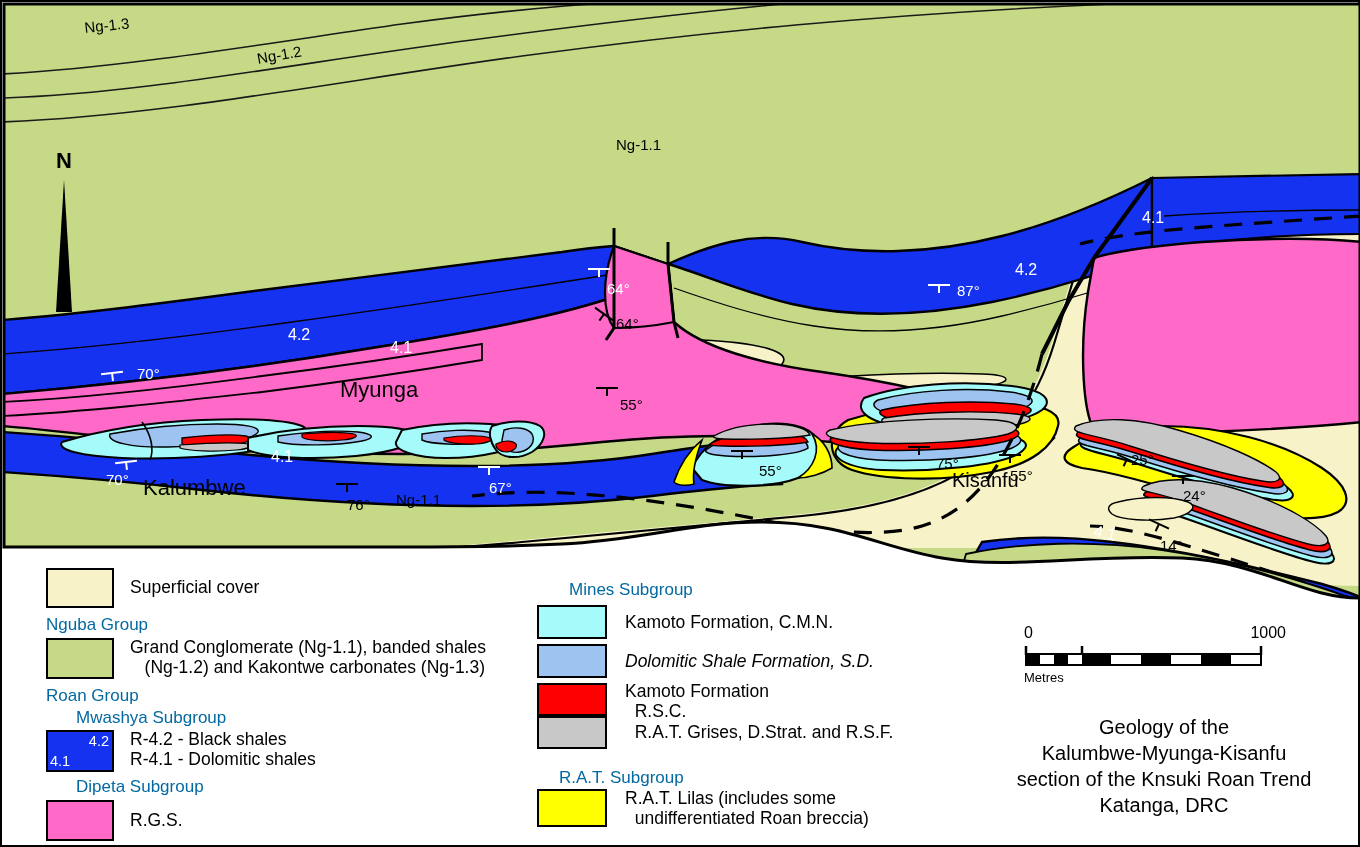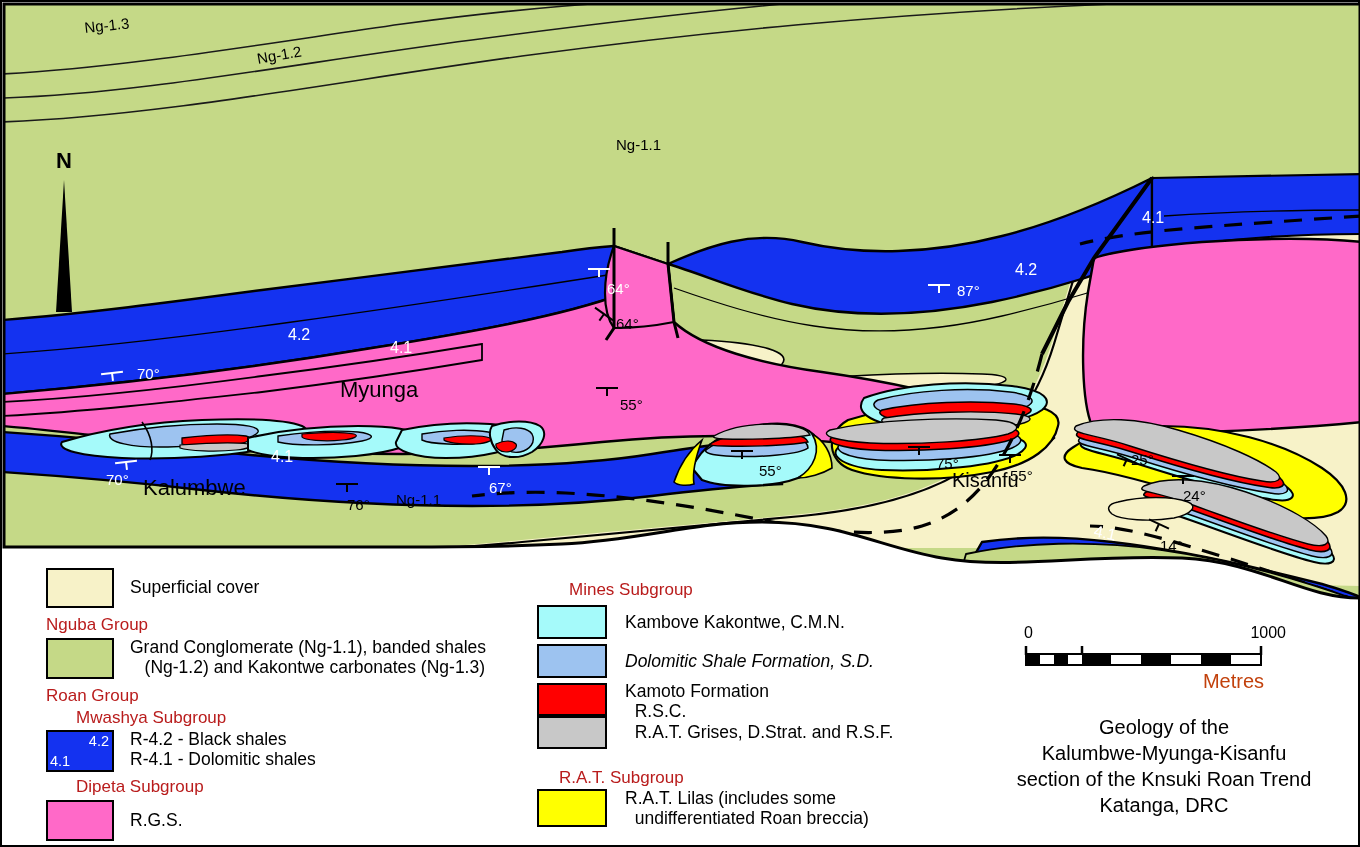--- a/index.html
+++ b/index.html
@@ -2,24 +2,24 @@
 <html><head>
 <meta charset="utf-8">
 <style>
   html,body{margin:0;padding:0;background:#fff;}
   body{width:1360px;height:847px;font-family:"Liberation Sans",sans-serif;overflow:hidden;}
   #root{position:relative;width:1360px;height:847px;background:#fff;box-sizing:border-box;border:2px solid #000;}
   #mapsvg{position:absolute;left:0;top:0;}
   .legend{position:absolute;}
   .sw{border:2px solid #000;box-sizing:border-box;}
   .ltxt{font-size:17.5px;color:#000;line-height:20px;white-space:pre;}
-  .ghead{font-size:17px;color:#b91c1c;white-space:pre;}
+  .ghead{font-size:17px;color:#0369a1;white-space:pre;}
   .title{font-size:20px;color:#000;text-align:center;line-height:26px;white-space:pre;}
   .sbnum{font-size:16px;color:#000;}
-  .sbcap{font-size:20px;color:#c2410c;text-align:right;}
+  .sbcap{font-size:13px;color:#000000;text-align:left;}
   .swlab{position:absolute;color:#fff;font-size:14.5px;font-weight:400;}
 </style>
 </head>
 <body>
 
 <div id="root">
 
   <svg id="mapsvg" width="1360" height="847" viewBox="0 0 1360 847">
     <defs>
       <clipPath id="mapclip">
@@ -335,21 +335,21 @@
       <div class="ltxt" style="position:absolute;left:84px;top:10px;">R.G.S.</div>
     </div>
   </div>
 
   <div class="legend" style="left:535px;top:578px;width:470px;">
 
     <div class="ghead" style="padding-left:32px;">Mines Subgroup</div>
 
     <div style="position:relative;height:36px;margin-top:5px;">
       <div class="sw" style="position:absolute;left:0;top:0;width:70px;height:34px;background:#A5FAFA;"></div>
-      <div class="ltxt" style="position:absolute;left:88px;top:7px;">Kambove Kakontwe, C.M.N.</div>
+      <div class="ltxt" style="position:absolute;left:88px;top:7px;">Kamoto Formation, C.M.N.</div>
     </div>
 
     <div style="position:relative;height:36px;margin-top:3px;">
       <div class="sw" style="position:absolute;left:0;top:0;width:70px;height:34px;background:#9DC3F0;"></div>
       <div class="ltxt" style="position:absolute;left:88px;top:7px;font-style:italic;">Dolomitic Shale Formation, S.D.</div>
     </div>
 
     <div style="position:relative;height:33px;margin-top:3px;padding-left:36px;">
       <div class="sw" style="position:absolute;left:0;top:0;width:70px;height:33px;background:#FF0000;"></div>
       <div class="ltxt" style="position:absolute;left:88px;top:-2px;">Kamoto Formation

